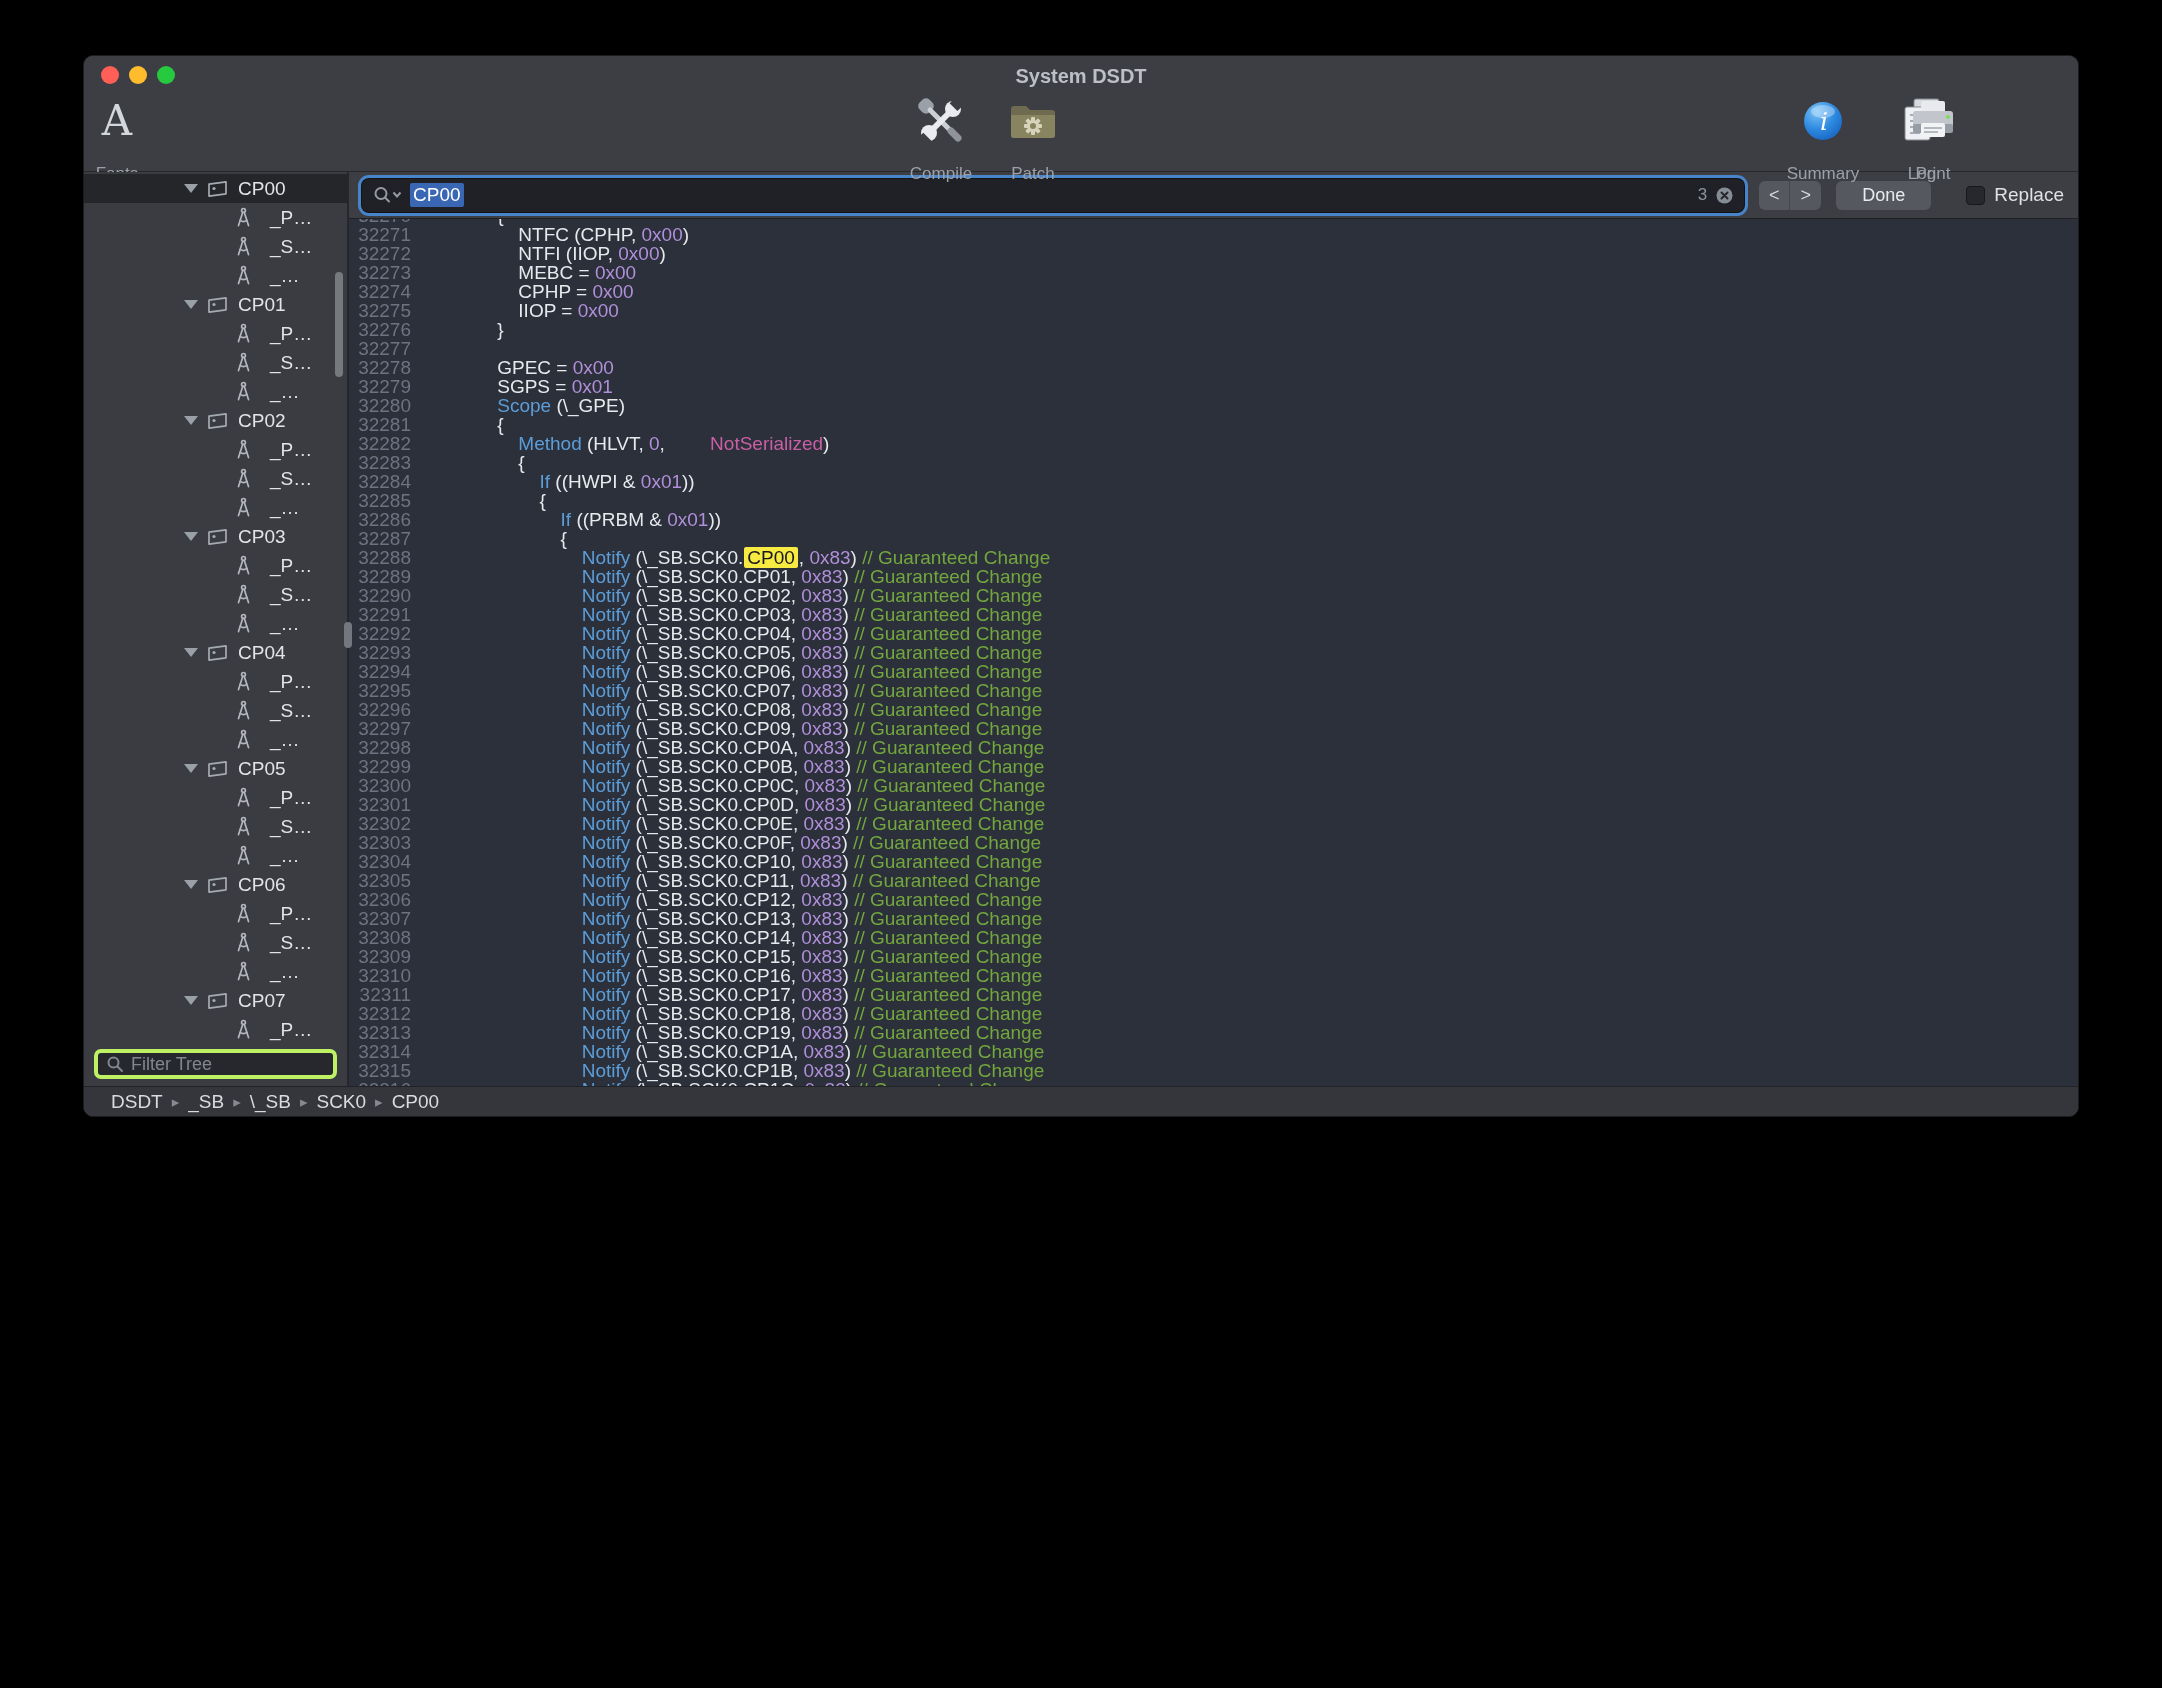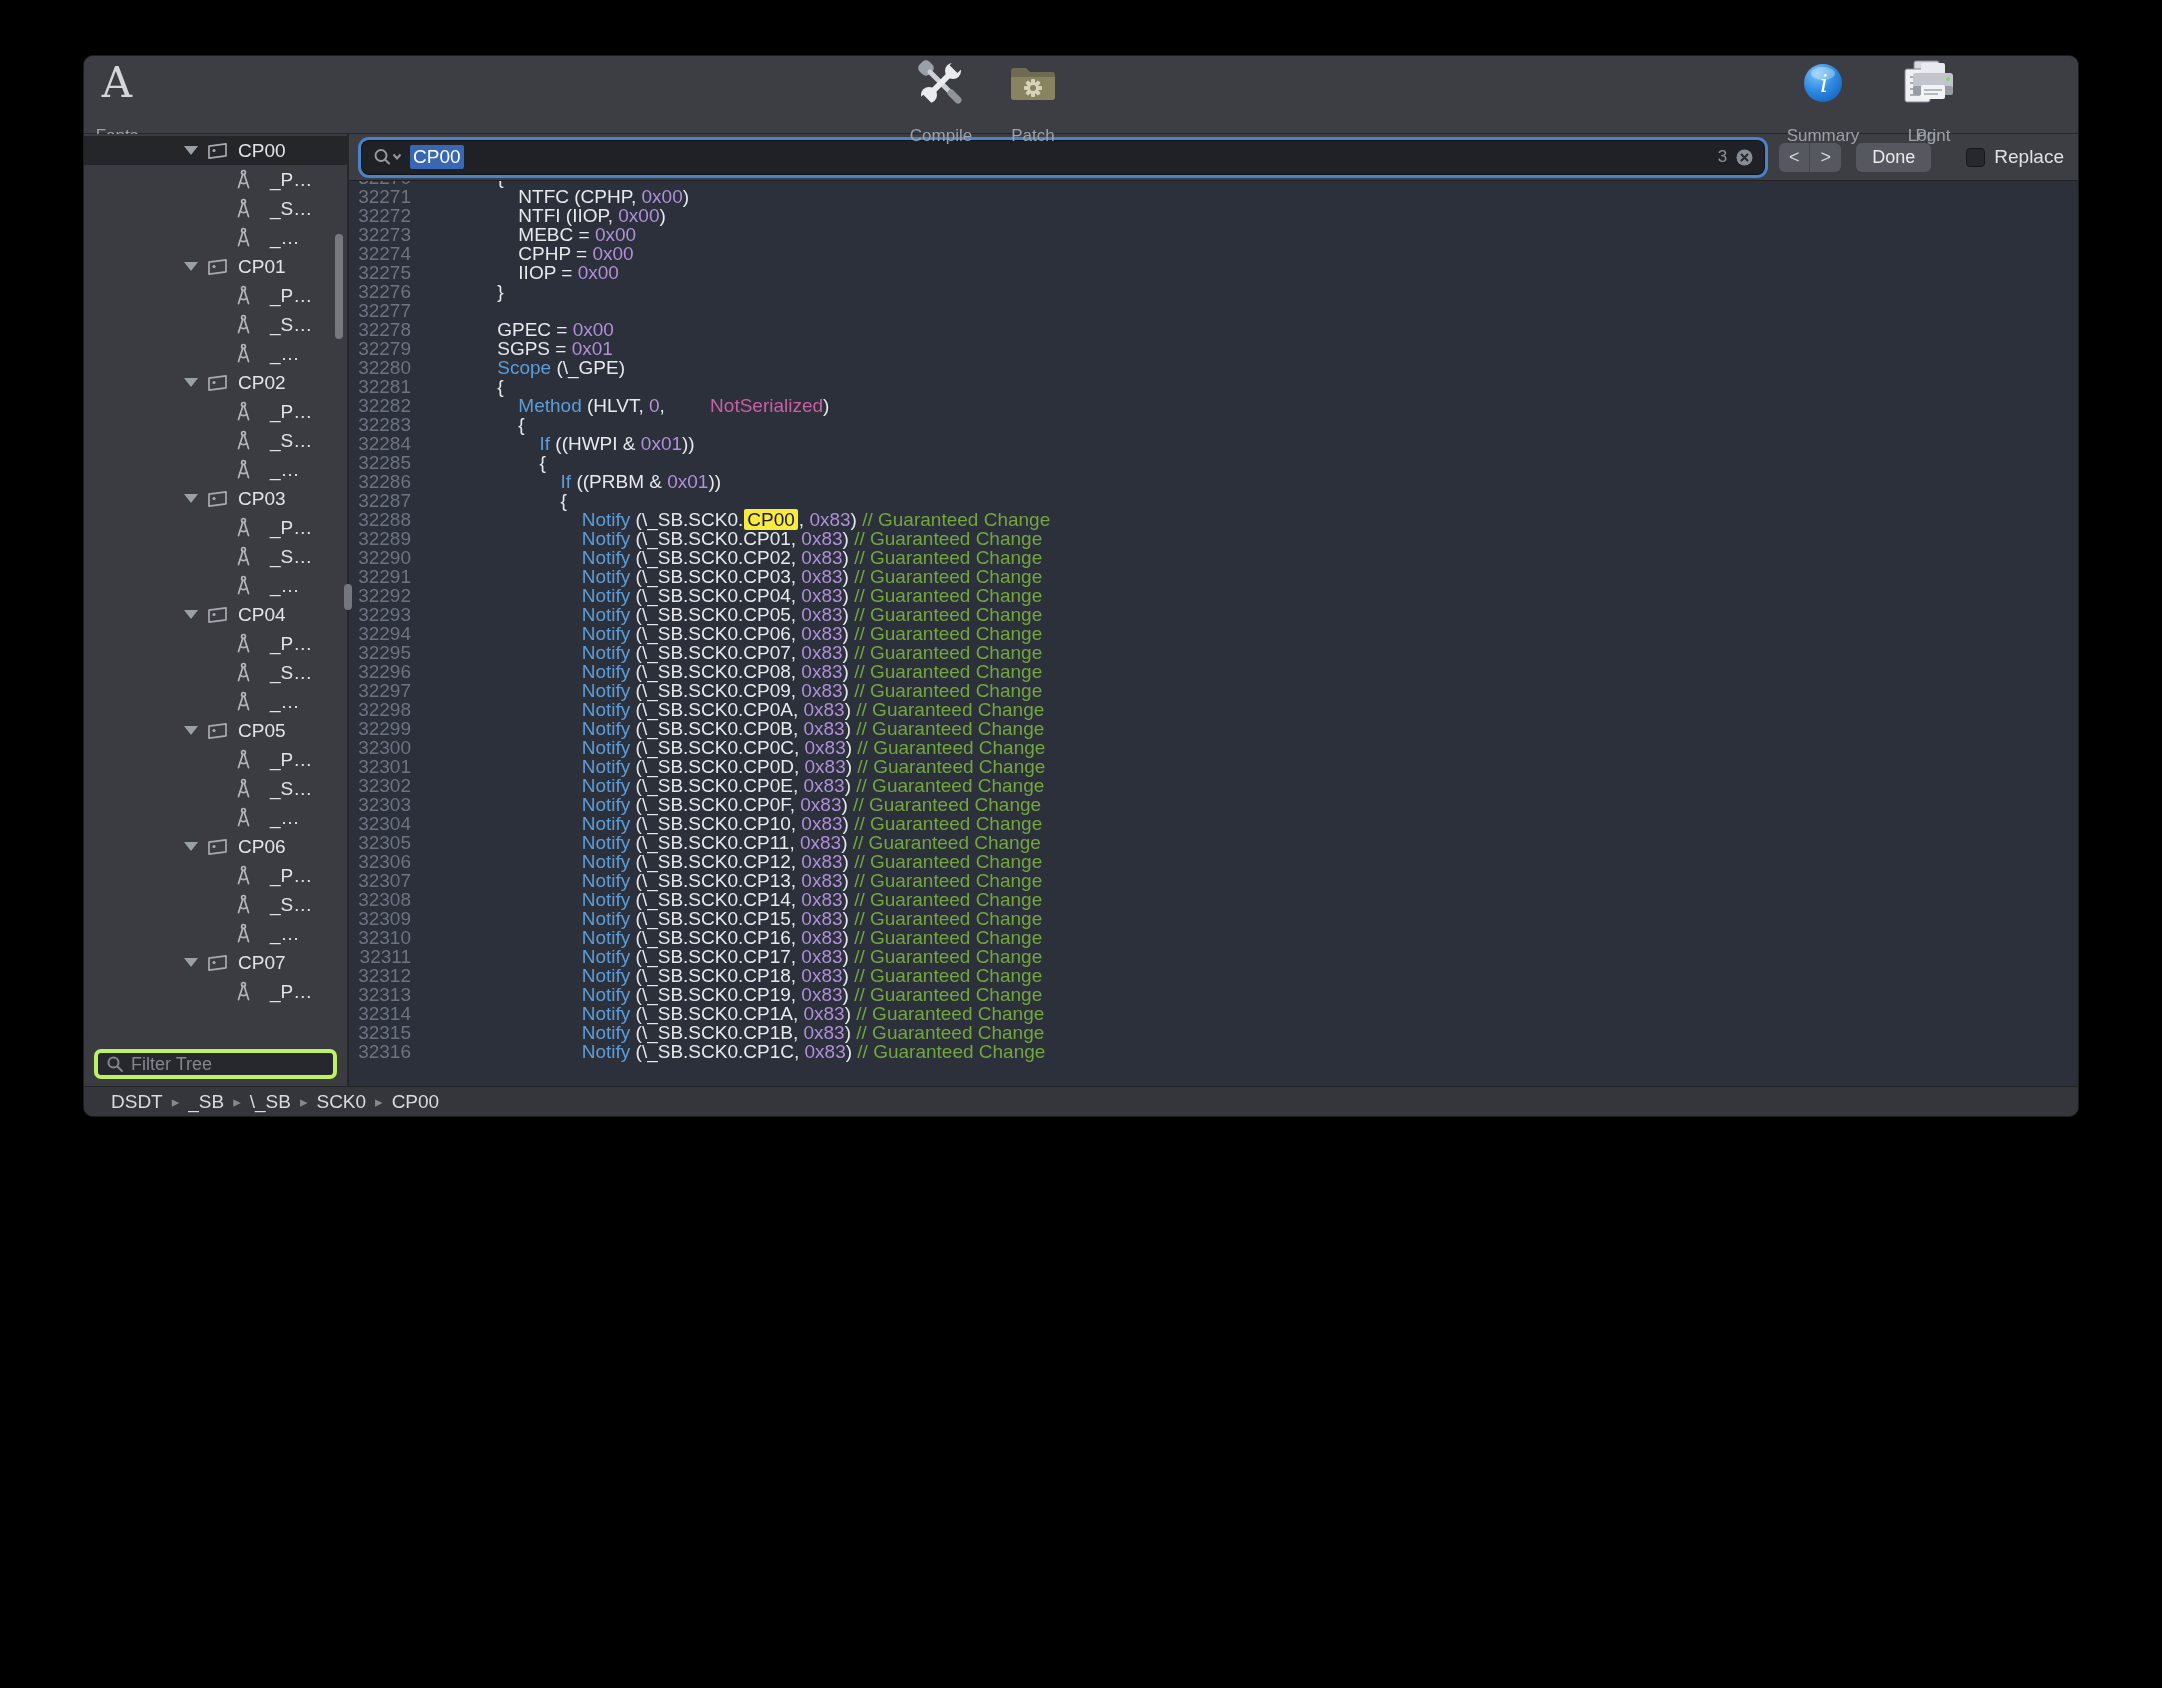--- a/index.html
+++ b/index.html
@@ -66,21 +66,21 @@
   .search-field { flex:1; height:33px; background:#1f2126; border-radius:7px; display:flex;
                   align-items:center; padding:0 10px; gap:8px;
                   box-shadow:0 0 0 1px #121316, 0 0 0 4px rgba(74,144,226,.85); }
   .query { font-size:19px; color:#fff; background:var(--c-sel,#3a67b3); padding:1px 3px; border-radius:2px; }
   .count { margin-left:auto; color:#8d939b; font-size:17px; }
   .stepper { display:flex; flex:0 0 auto; }
   .step-btn { width:31px; height:29px; background:#56585f; border:none; color:#d7dade; font-size:18px;
               font-family:"Liberation Sans",sans-serif; }
   .step-btn.prev { border-radius:6px 0 0 6px; border-right:1px solid #45474c; }
   .step-btn.next { border-radius:0 6px 6px 0; }
-  .done-btn { height:29px; padding:0 16px; background:#56585f; border:none; border-radius:6px;
+  .done-btn { height:29px; padding:0 26px; background:#56585f; border:none; border-radius:6px;
               color:#e8eaec; font-size:18px; flex:0 0 auto; font-family:"Liberation Sans",sans-serif; }
   .replace { display:flex; align-items:center; gap:9px; margin-left:20px; flex:0 0 auto; }
   .checkbox { width:19px; height:19px; background:#26282d; border:1px solid #17181b; border-radius:4px;
               display:inline-flex; align-items:center; justify-content:center; color:#fff; font-size:14px; }
   .replace-label { font-size:19px; color:#dfe1e4; }
 
   
   .editor { flex:1; background:var(--c-editor-bg,#2b303b); overflow:hidden; min-height:0;
             font-family:Liberation Sans, sans-serif; font-size:19px; line-height:19px; }
   .codewrap { display:flex; margin-top:-13px; }
@@ -100,20 +100,28 @@
                align-items:center; padding-left:27px; flex:0 0 auto; }
   .crumbs { display:flex; align-items:center; }
   .crumb { font-size:19px; color:#d9dbde; }
   .crumb-sep { color:#868a90; margin:0 9px; font-size:15px; }
 </style>
 </head>
 <body>
 
 <div class="window">
 
+  <div class="titlebar">
+    <div class="traffic">
+      <span class="tl red"></span>
+      <span class="tl yellow"></span>
+      <span class="tl green"></span>
+    </div>
+    <div class="title">System DSDT</div>
+  </div>
 
   <div class="toolbar">
     <div class="tb-item ti-fonts">
       <div class="tb-icon fonts-glyph">A</div>
       <div class="tb-label">Fonts</div>
     </div>
 
     <div class="tb-item ti-compile">
       <div class="tb-icon">
         <svg width="46" height="46" viewBox="0 0 46 46">

